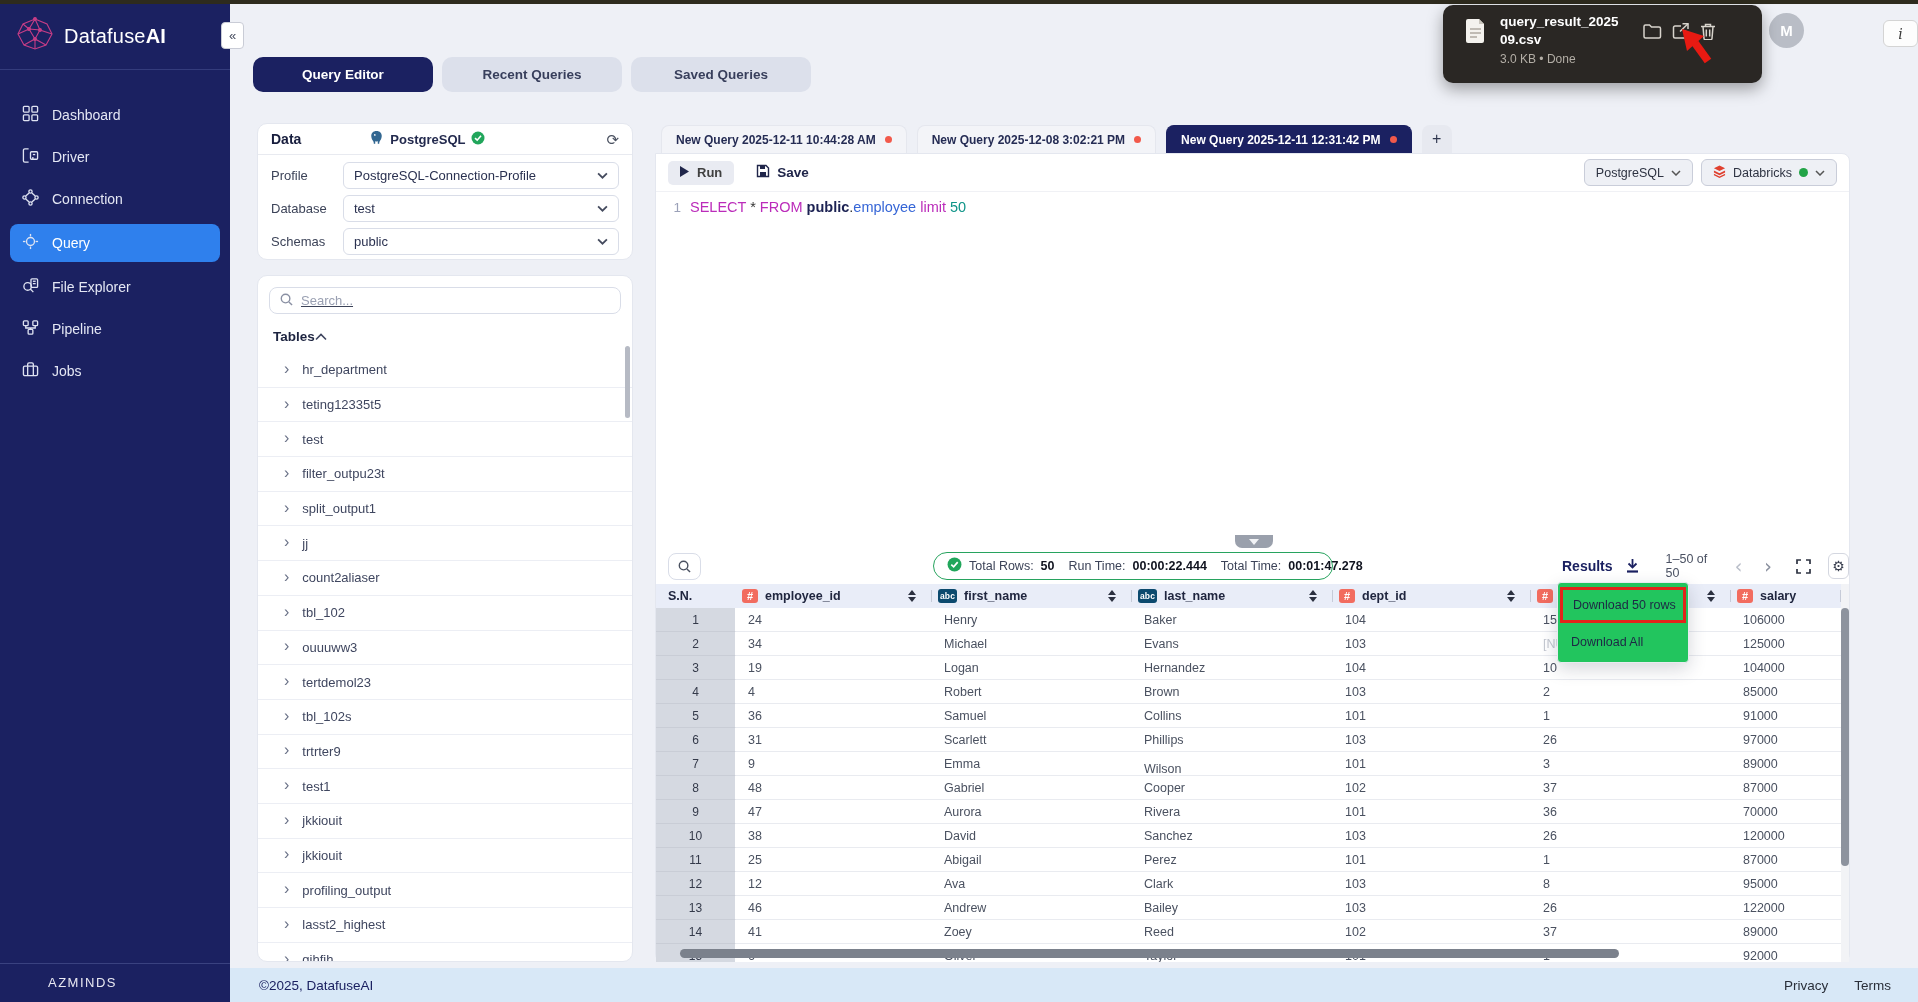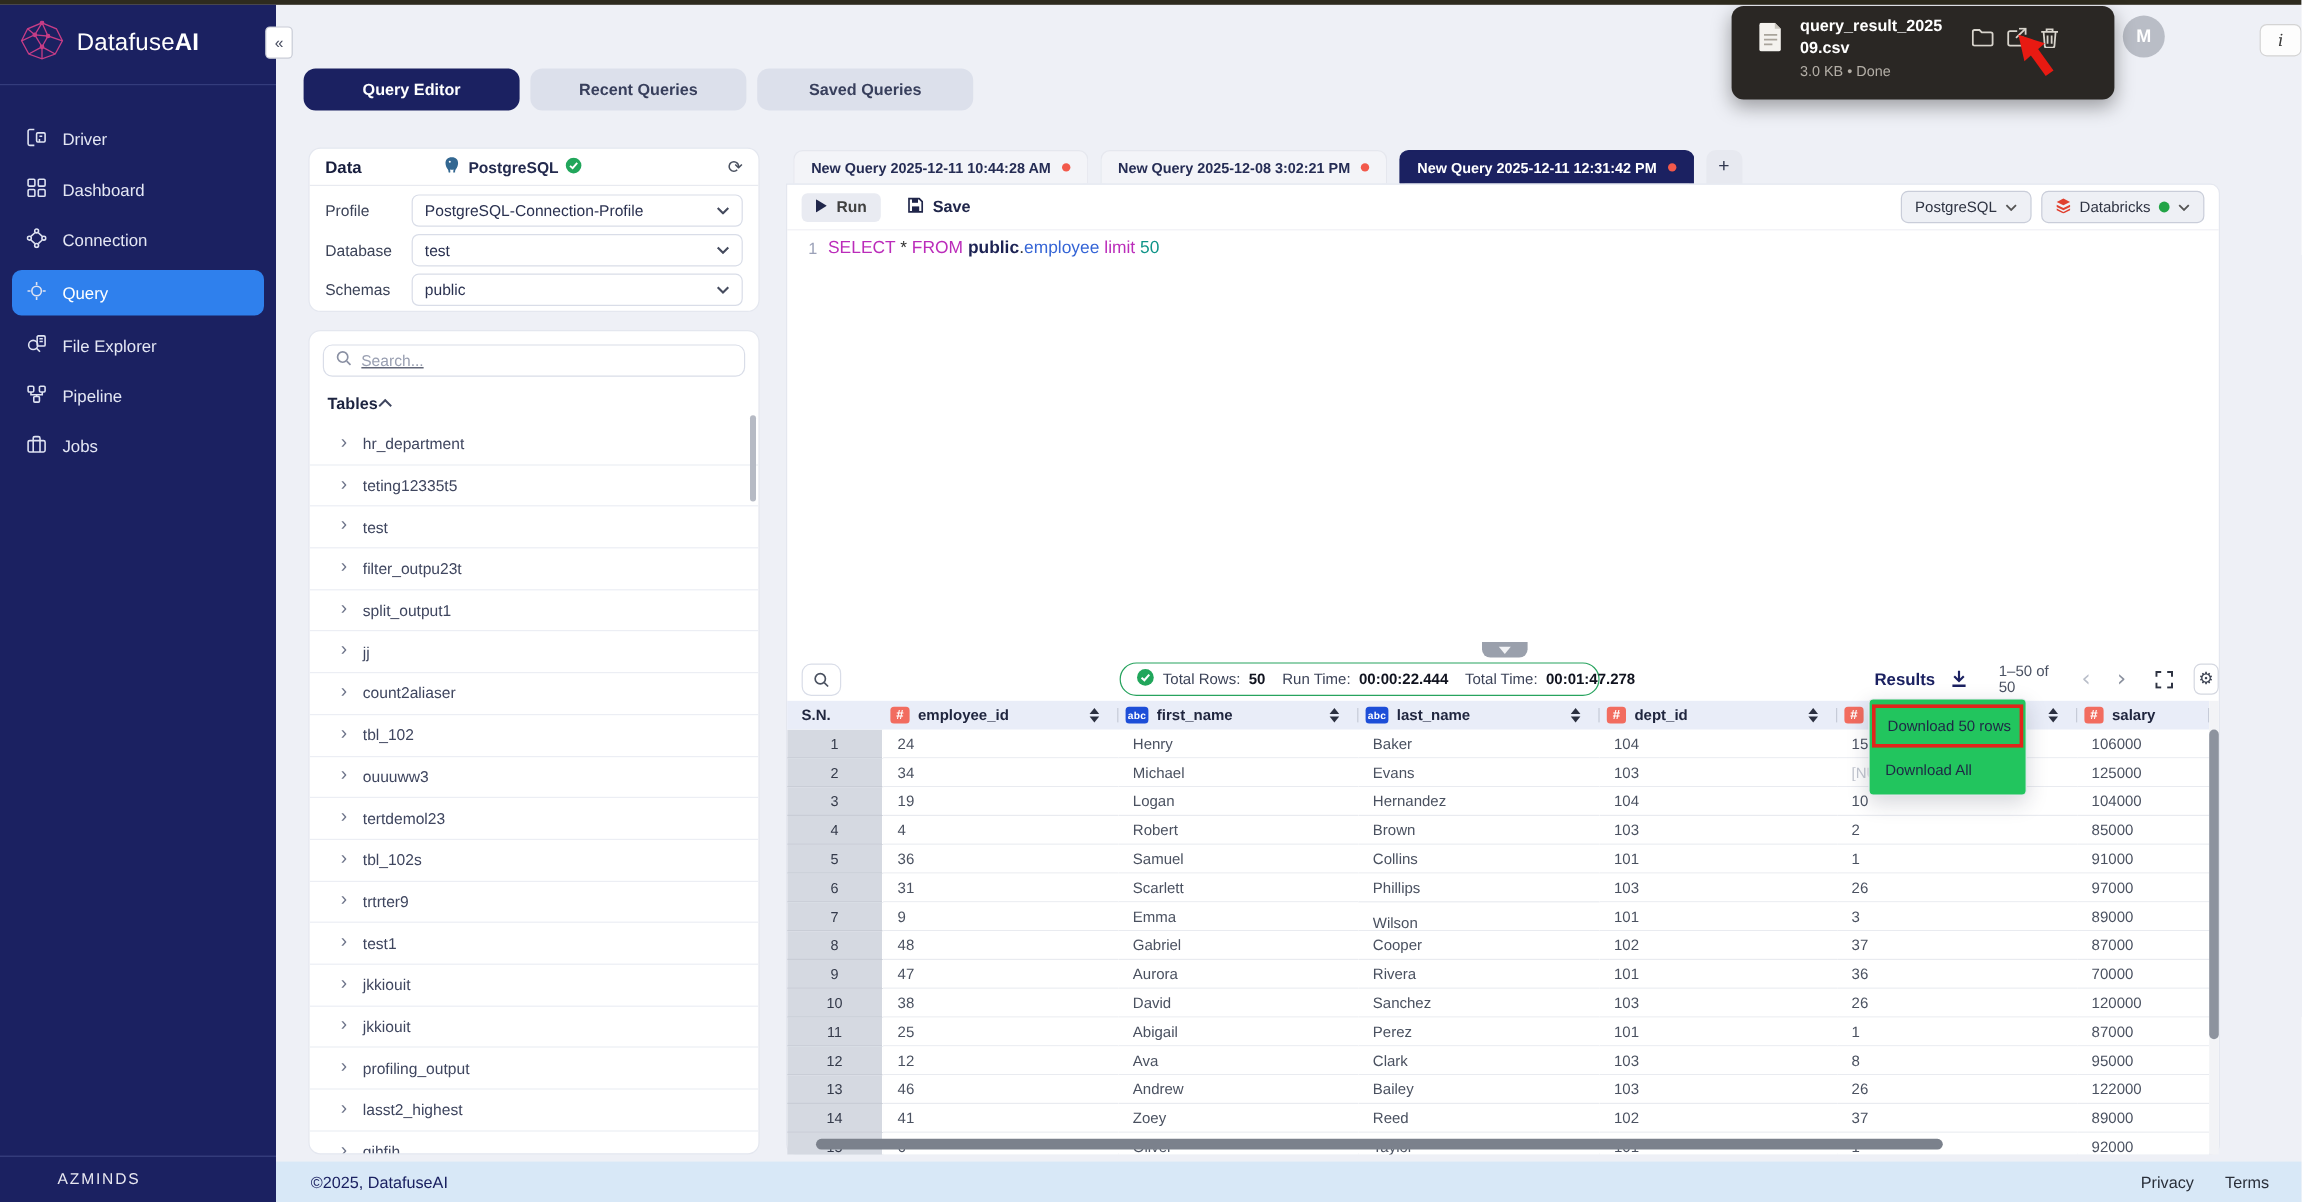--- a/index.html
+++ b/index.html
@@ -97,21 +97,21 @@
   .pg-chev.next { color:#8a909e; }
   .fs-icon { margin-left:24px; cursor:pointer; display:flex; }
   .gear-btn { margin-left:17px; width:26px; height:26px; border:1px solid #d4d7e0; border-radius:6px; display:flex; align-items:center; justify-content:center; font-size:14px; color:#3a4050; cursor:pointer; font-family:"DejaVu Sans",sans-serif; }
 
   
   .tbl-header { position:absolute; left:0; top:430px; height:24px; display:flex; background:#e9edf8; width:1185px; }
   .th { display:flex; align-items:center; font-size:12.5px; font-weight:700; color:#20263f; position:relative; }
   .th .badge { margin:0 7px 0 6px; }
   .badge { border-radius:3px; color:#fff; font-weight:700; display:inline-flex; align-items:center; justify-content:center; }
   .badge.num { background:#f26c5f; width:16px; height:14px; font-size:11px; }
-  .badge.txt { background:#1d4ed8; width:19px; height:14px; font-size:8.5px; letter-spacing:.2px; }
+  .badge.txt { background:#0c4a6e; width:19px; height:14px; font-size:8.5px; letter-spacing:.2px; }
   .sorter { position:absolute; right:16px; display:flex; flex-direction:column; gap:2px; cursor:pointer; }
   .sorter .up { width:0;height:0;border-left:4px solid transparent;border-right:4px solid transparent;border-bottom:5px solid #2b3040; }
   .sorter .dn { width:0;height:0;border-left:4px solid transparent;border-right:4px solid transparent;border-top:5px solid #2b3040; }
   .th .coldiv { position:absolute; right:0; top:6px; height:12px; width:1px; background:#c6cbd8; }
   .th-sn { padding-left:12px; }
 
   .tbl-body { position:absolute; left:0; top:454px; width:1185px; height:354px; overflow:hidden; }
   .tr { display:flex; height:24px; }
   .td { font-size:12.5px; color:#4a5160; display:flex; align-items:center; padding-left:12px; border-bottom:1px solid #e9ebf0; background:#fff; overflow:hidden; white-space:nowrap; }
   .td.sn { background:#d5d9e1; color:#343a4a; justify-content:center; padding-left:0; font-size:12px; border-bottom:1px solid #c9cdd6; border-right:1px solid #fff; }
@@ -167,35 +167,35 @@
         <circle cx="24" cy="13" r="1.4" fill="#c63d86"></circle>
           <circle cx="19" cy="22" r="1.4" fill="#c63d86"></circle>
       </svg>
     </span>
     <span class="logo-text"><span>Datafuse</span><b>AI</b></span>
   </div>
   <div class="sb-divider"></div>
   <nav class="nav" id="sidebar-nav">
       <div class="nav-item">
         <span><svg width="17" height="17" viewBox="0 0 18 18" fill="none" stroke="#dfe3f2" stroke-width="1.4">
+            <rect x="1.5" y="1.5" width="6" height="6" rx="1"></rect>
+            <rect x="10.5" y="1.5" width="6" height="6" rx="1"></rect>
+            <rect x="1.5" y="10.5" width="6" height="6" rx="1"></rect>
+            <rect x="10.5" y="10.5" width="6" height="6" rx="1"></rect>
+          </svg></span>
+        <span>Dashboard</span>
+      </div>
+      <div class="nav-item">
+        <span><svg width="17" height="17" viewBox="0 0 18 18" fill="none" stroke="#dfe3f2" stroke-width="1.4">
             <path d="M7 2 H3 a1.5 1.5 0 0 0 -1.5 1.5 v11 a1.5 1.5 0 0 0 1.5 1.5 h4"></path>
             <rect x="9" y="5" width="7.5" height="8" rx="1"></rect>
             <line x1="11.5" y1="8" x2="14" y2="8"></line>
             <line x1="11.5" y1="10.5" x2="11.5" y2="13"></line>
           </svg></span>
         <span>Driver</span>
-      </div>
-      <div class="nav-item">
-        <span><svg width="17" height="17" viewBox="0 0 18 18" fill="none" stroke="#dfe3f2" stroke-width="1.4">
-            <rect x="1.5" y="1.5" width="6" height="6" rx="1"></rect>
-            <rect x="10.5" y="1.5" width="6" height="6" rx="1"></rect>
-            <rect x="1.5" y="10.5" width="6" height="6" rx="1"></rect>
-            <rect x="10.5" y="10.5" width="6" height="6" rx="1"></rect>
-          </svg></span>
-        <span>Dashboard</span>
       </div>
       <div class="nav-item">
         <span><svg width="17" height="17" viewBox="0 0 18 18" fill="none" stroke="#dfe3f2" stroke-width="1.4">
             <circle cx="9" cy="2.6" r="1.7"></circle>
             <circle cx="9" cy="15.4" r="1.7"></circle>
             <circle cx="2.6" cy="9" r="1.7"></circle>
             <circle cx="15.4" cy="9" r="1.7"></circle>
             <line x1="4" y1="7.4" x2="7.5" y2="4.2"></line>
             <line x1="10.5" y1="4.2" x2="14" y2="7.4"></line>
             <line x1="4" y1="10.6" x2="7.5" y2="13.8"></line>

